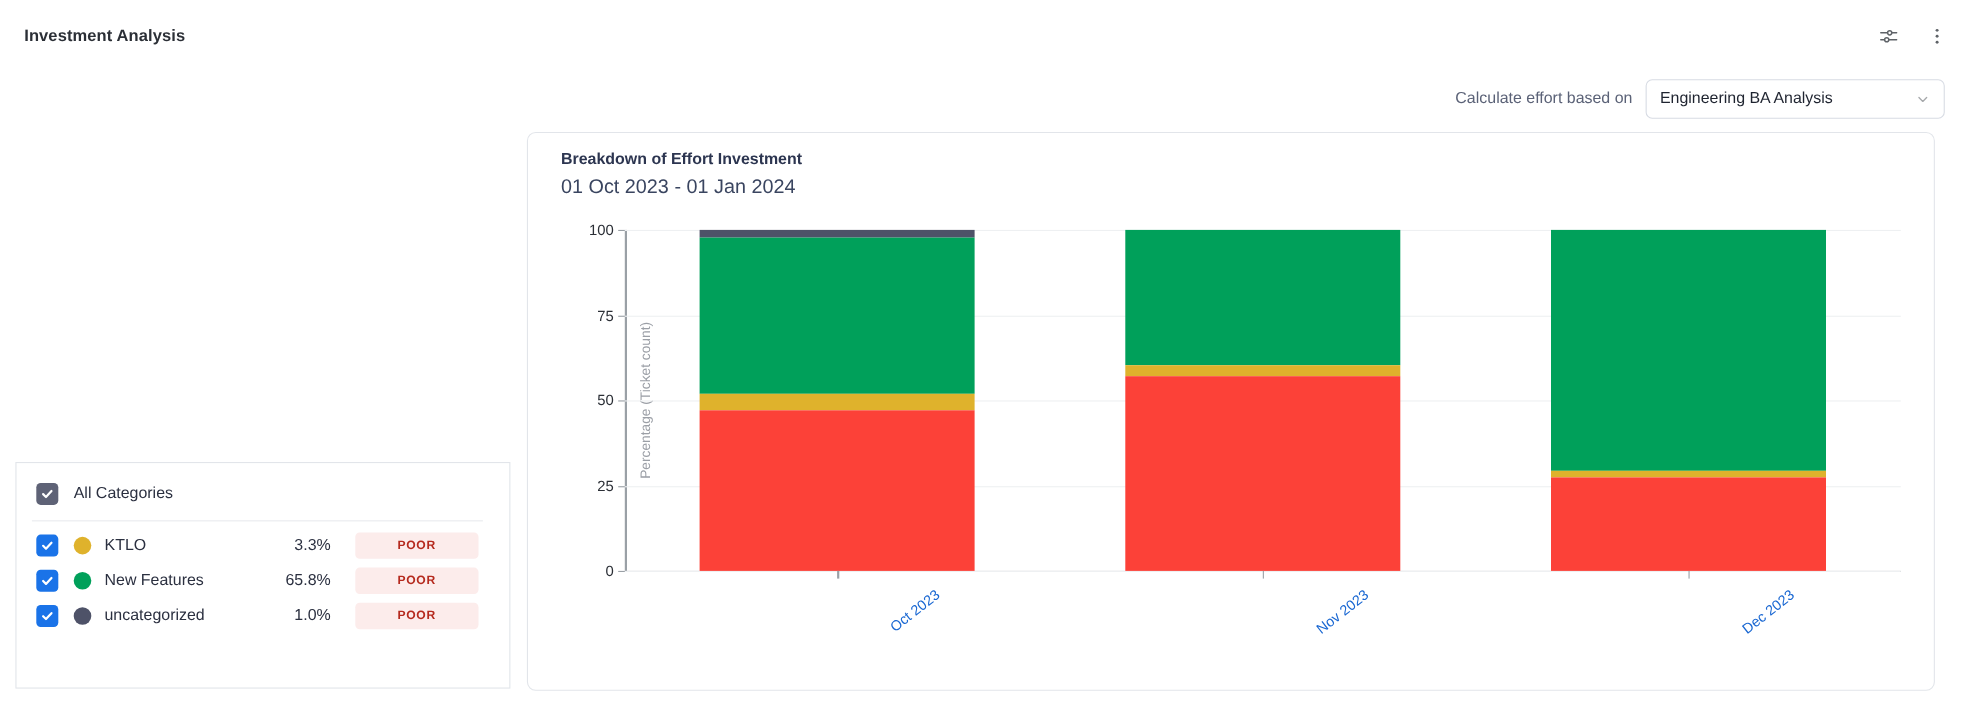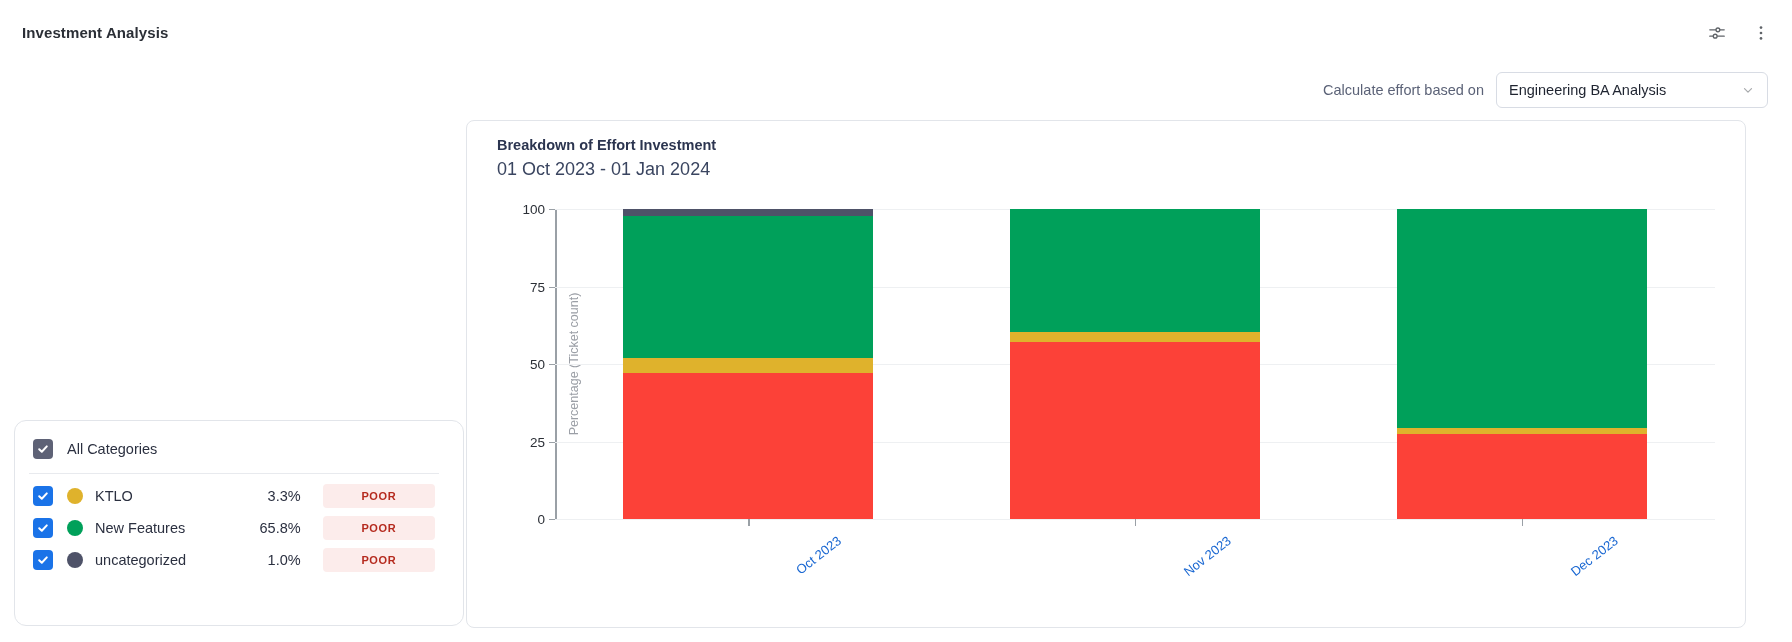--- a/index.html
+++ b/index.html
@@ -54,21 +54,21 @@
   .pie-svg { display: block; }
   .pie-label {
     font-family: "Liberation Sans", sans-serif;
     font-size: 16.5px; font-weight: 700; fill: #1f2430;
   }
 
   
   .legend-card {
     position: absolute; left: 14px; top: 420px;
     width: 450px; height: 206px;
-    border: 1px solid #e2e5ea; border-radius: 12px; background: #fff;
+    border: 1px solid #e2e5ea; border-radius: 0; background: #fff;
     padding: 12px 24px 10px 14px;
   }
   .legend-head {
     display: flex; align-items: center; gap: 14px;
     padding: 6px 4px 14px 4px;
     border-bottom: 1px solid #e8eaee;
   }
   .legend-head .head-label { font-size: 14.5px; color: #2b3040; }
   .cb {
     width: 20px; height: 20px; border-radius: 4px;
@@ -95,21 +95,21 @@
   .badge {
     width: 118px; height: 24px; border-radius: 4px;
     display: flex; align-items: center; justify-content: center;
     font-size: 11px; font-weight: 700; letter-spacing: .6px;
   }
   .badge.poor  { background: #fceceb; color: #b52a1e; }
   .badge.ideal { background: #ddf3e0; color: #12722c; }
 
   
   .chart-card {
-    position: absolute; left: 466px; top: 120px;
+    position: absolute; left: 479px; top: 120px;
     width: 1280px; height: 508px;
     border: 1px solid #e2e5ea; border-radius: 8px; background: #fff;
   }
   .chart-title {
     position: absolute; left: 30px; top: 16px;
     font-size: 14.5px; font-weight: 700; color: #2c3550;
   }
   .chart-sub {
     position: absolute; left: 30px; top: 38px;
     font-size: 18px; color: #3a4560;

